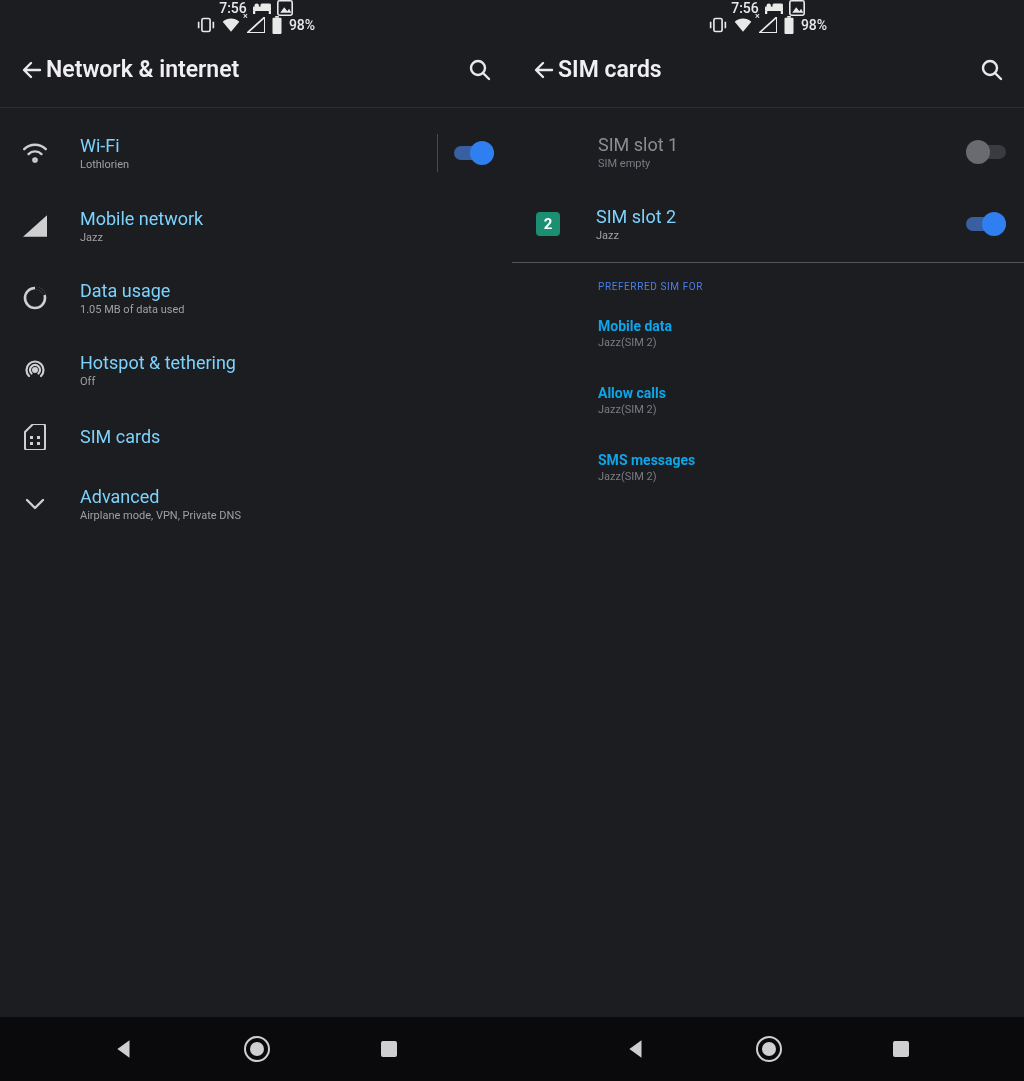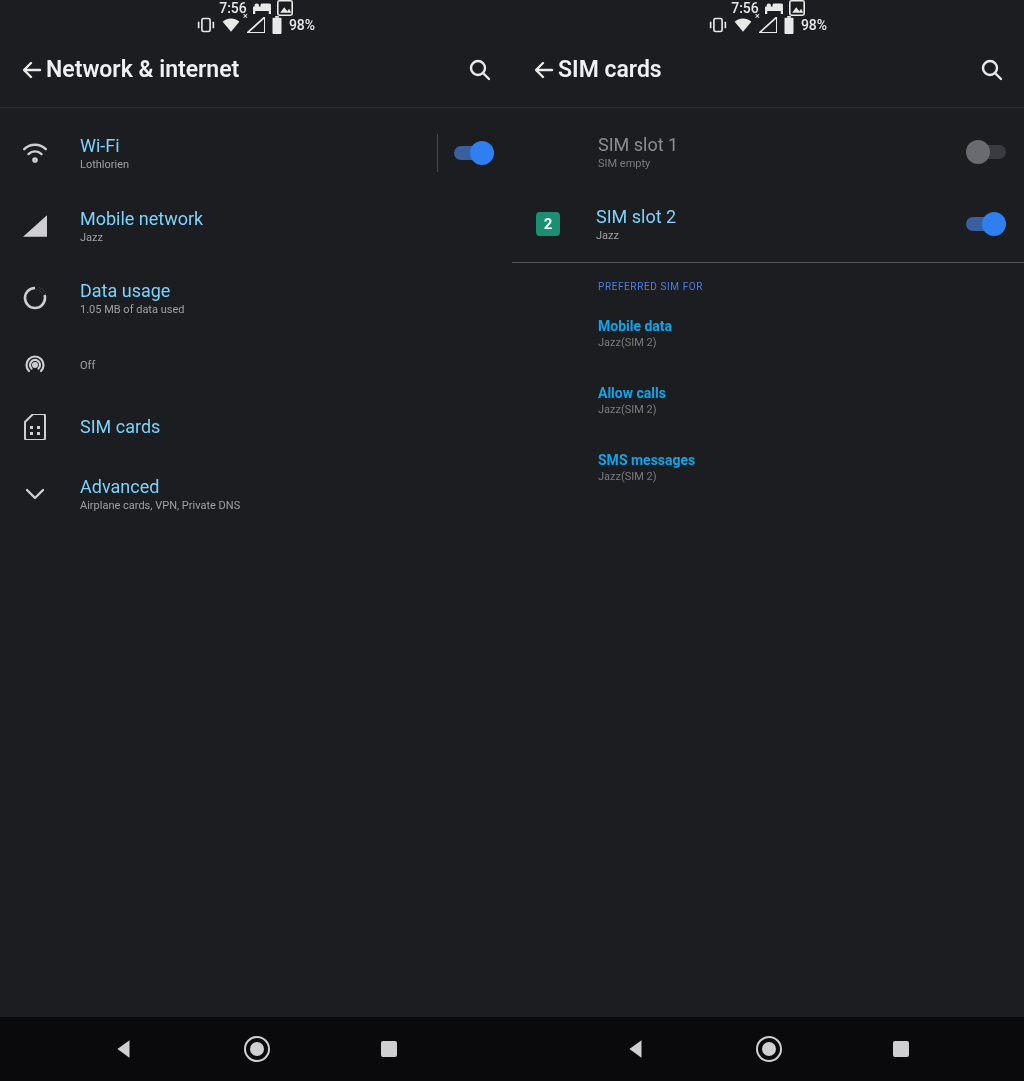--- a/index.html
+++ b/index.html
@@ -256,20 +256,21 @@
       </div>
 
       <div class="setting-row">
         <div class="icon-slot">
             <svg width="26" height="26" viewBox="0 0 26 26">
               <circle cx="13" cy="13" r="3" fill="#cfcfd2"></circle>
               <path d="M7 19a8.5 8.5 0 1 1 12 0 M9.5 16.5a5 5 0 1 1 7 0" fill="none" stroke="#cfcfd2" stroke-width="2.2" stroke-linecap="round"></path>
             </svg>
           </div>
         <div class="txt">
+          <div class="title">Hotspot &amp; tethering</div>
           <div class="sub">Off</div>
         </div>
       </div>
 
       <div class="setting-row">
         <div class="icon-slot">
             <svg width="22" height="26" viewBox="0 0 20 26">
               <path d="M2 6 L8 0 H18 a2 2 0 0 1 2 2 V24 a2 2 0 0 1 -2 2 H2 a2 2 0 0 1 -2 -2 V8 Z" fill="none" stroke="#cfcfd2" stroke-width="2"></path>
               <rect x="5" y="12" width="3" height="3" fill="#cfcfd2"></rect>
               <rect x="12" y="12" width="3" height="3" fill="#cfcfd2"></rect>
@@ -283,21 +284,21 @@
       </div>
 
       <div class="setting-row">
         <div class="icon-slot">
             <svg width="20" height="14" viewBox="0 0 20 12">
               <path d="M2 2l8 8 8-8" fill="none" stroke="#cfcfd2" stroke-width="2.4" stroke-linecap="round" stroke-linejoin="round"></path>
             </svg>
           </div>
         <div class="txt">
           <div class="title">Advanced</div>
-          <div class="sub">Airplane cards, VPN, Private DNS</div>
+          <div class="sub">Airplane mode, VPN, Private DNS</div>
         </div>
       </div>
 
     </div>
   </div>
 
   <div class="pane">
 
     <div class="status-bar">
       <div class="status-left">

